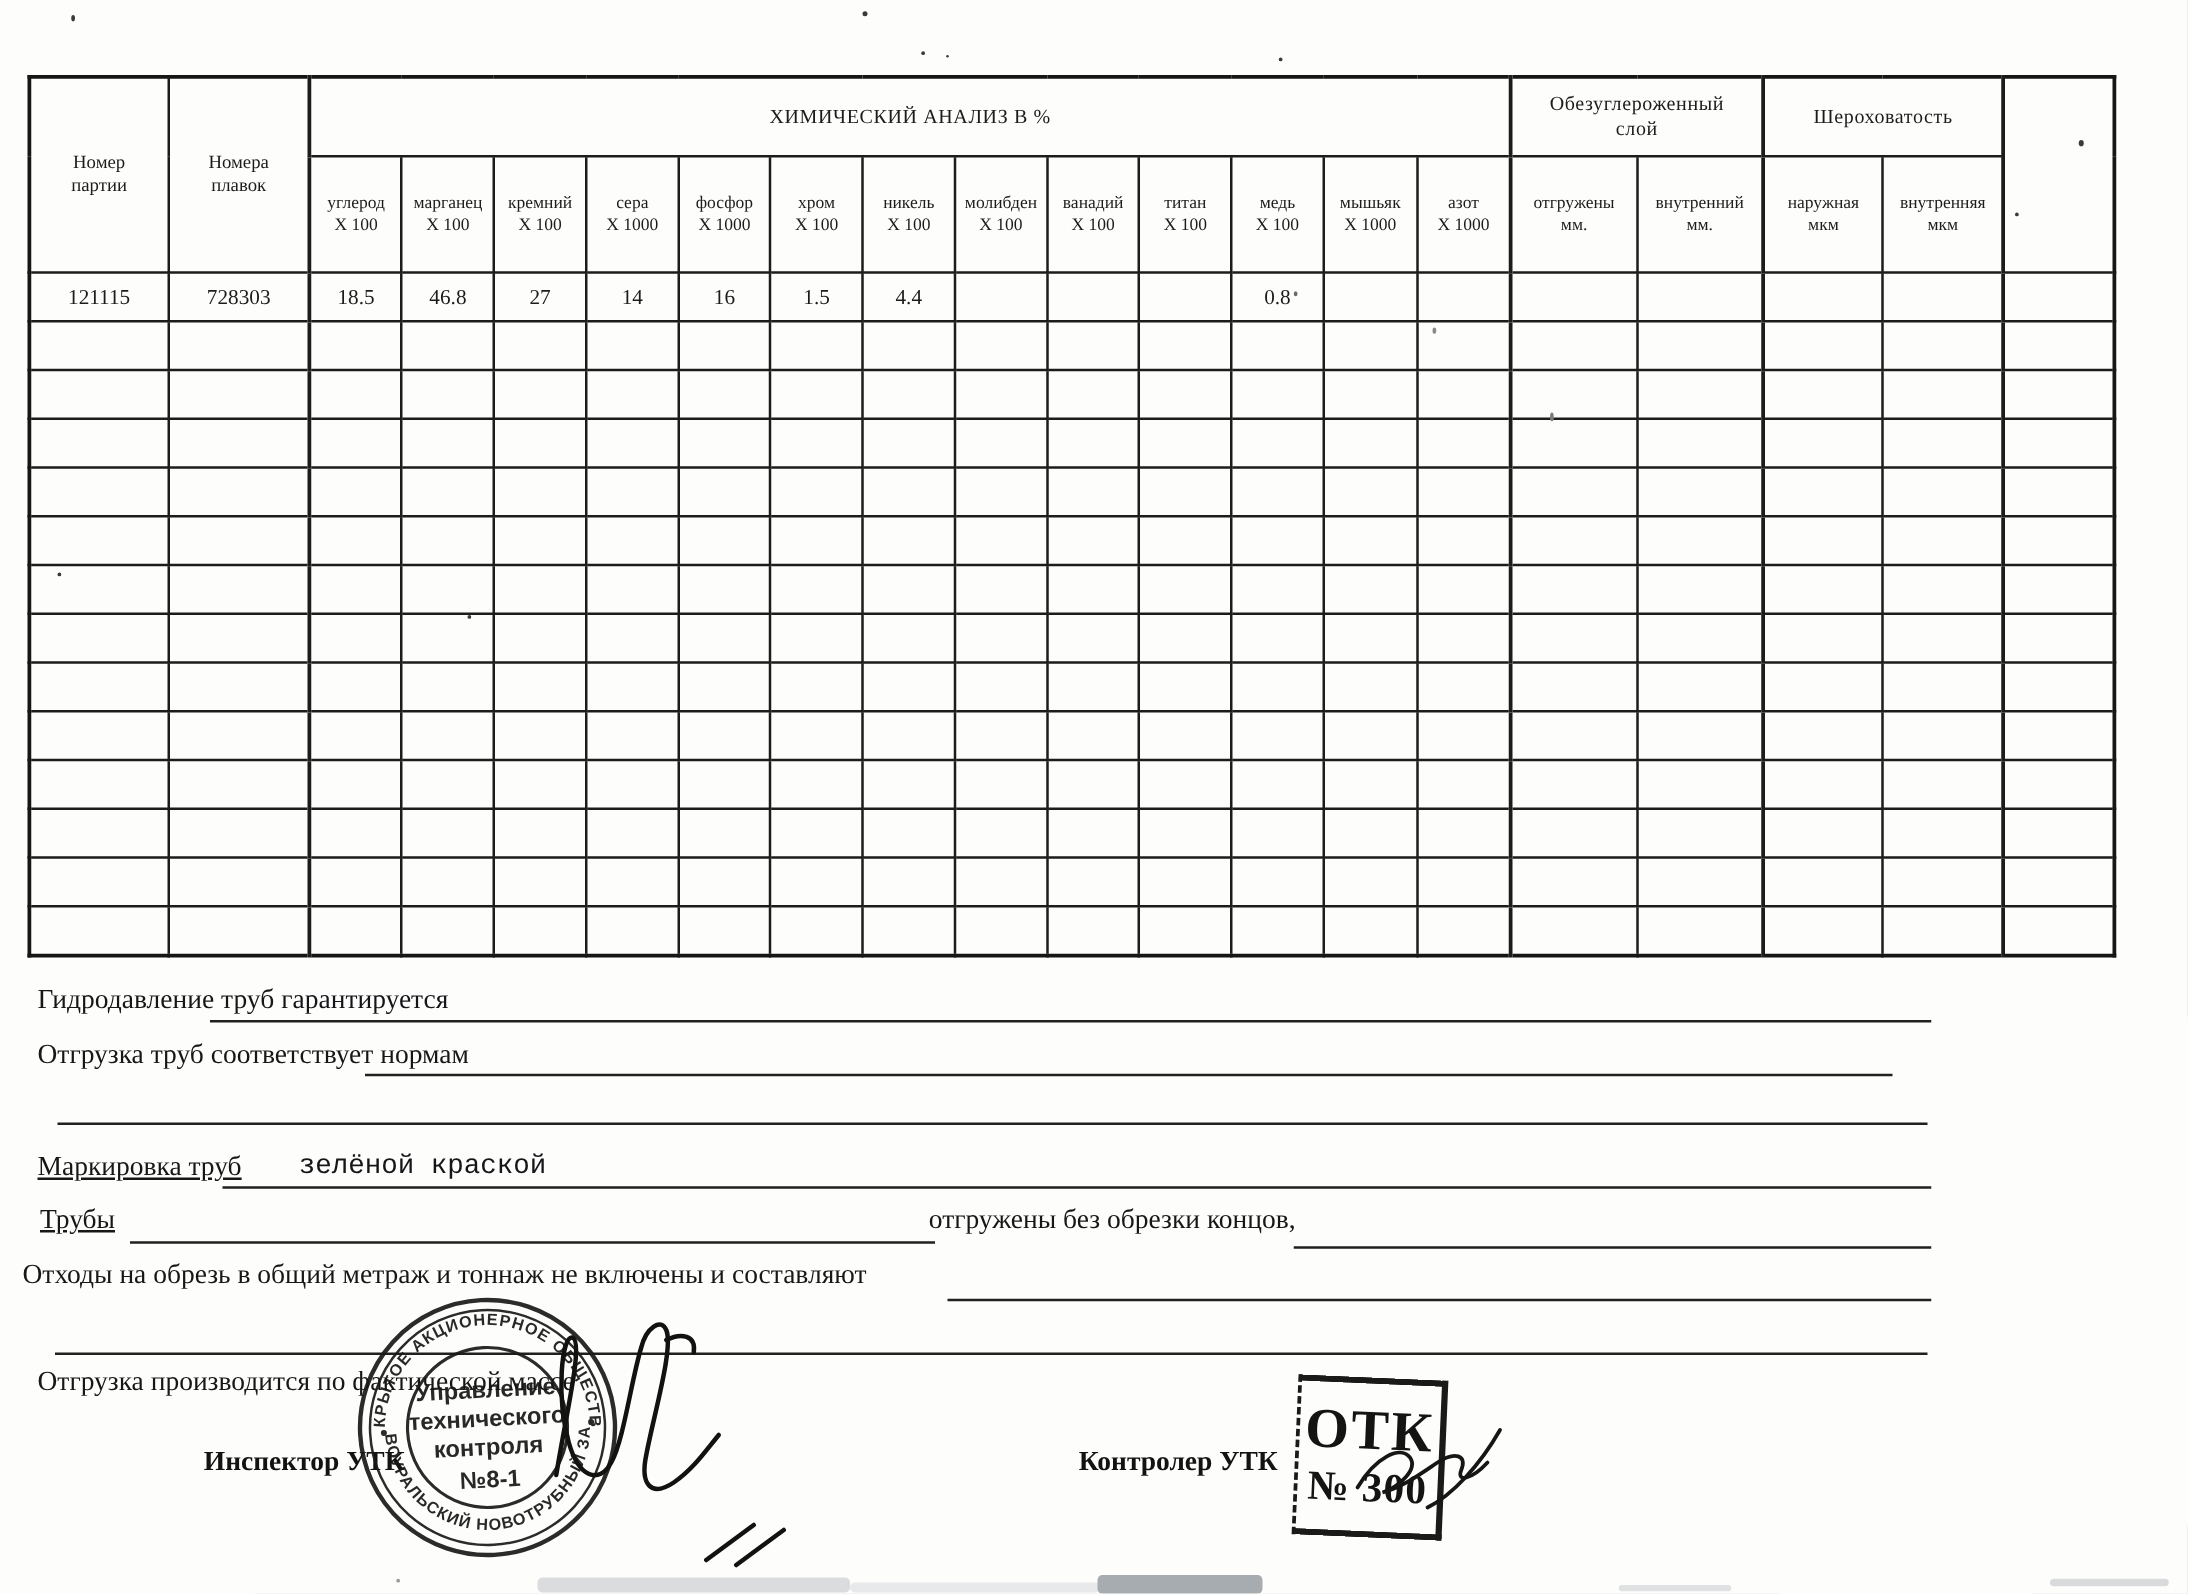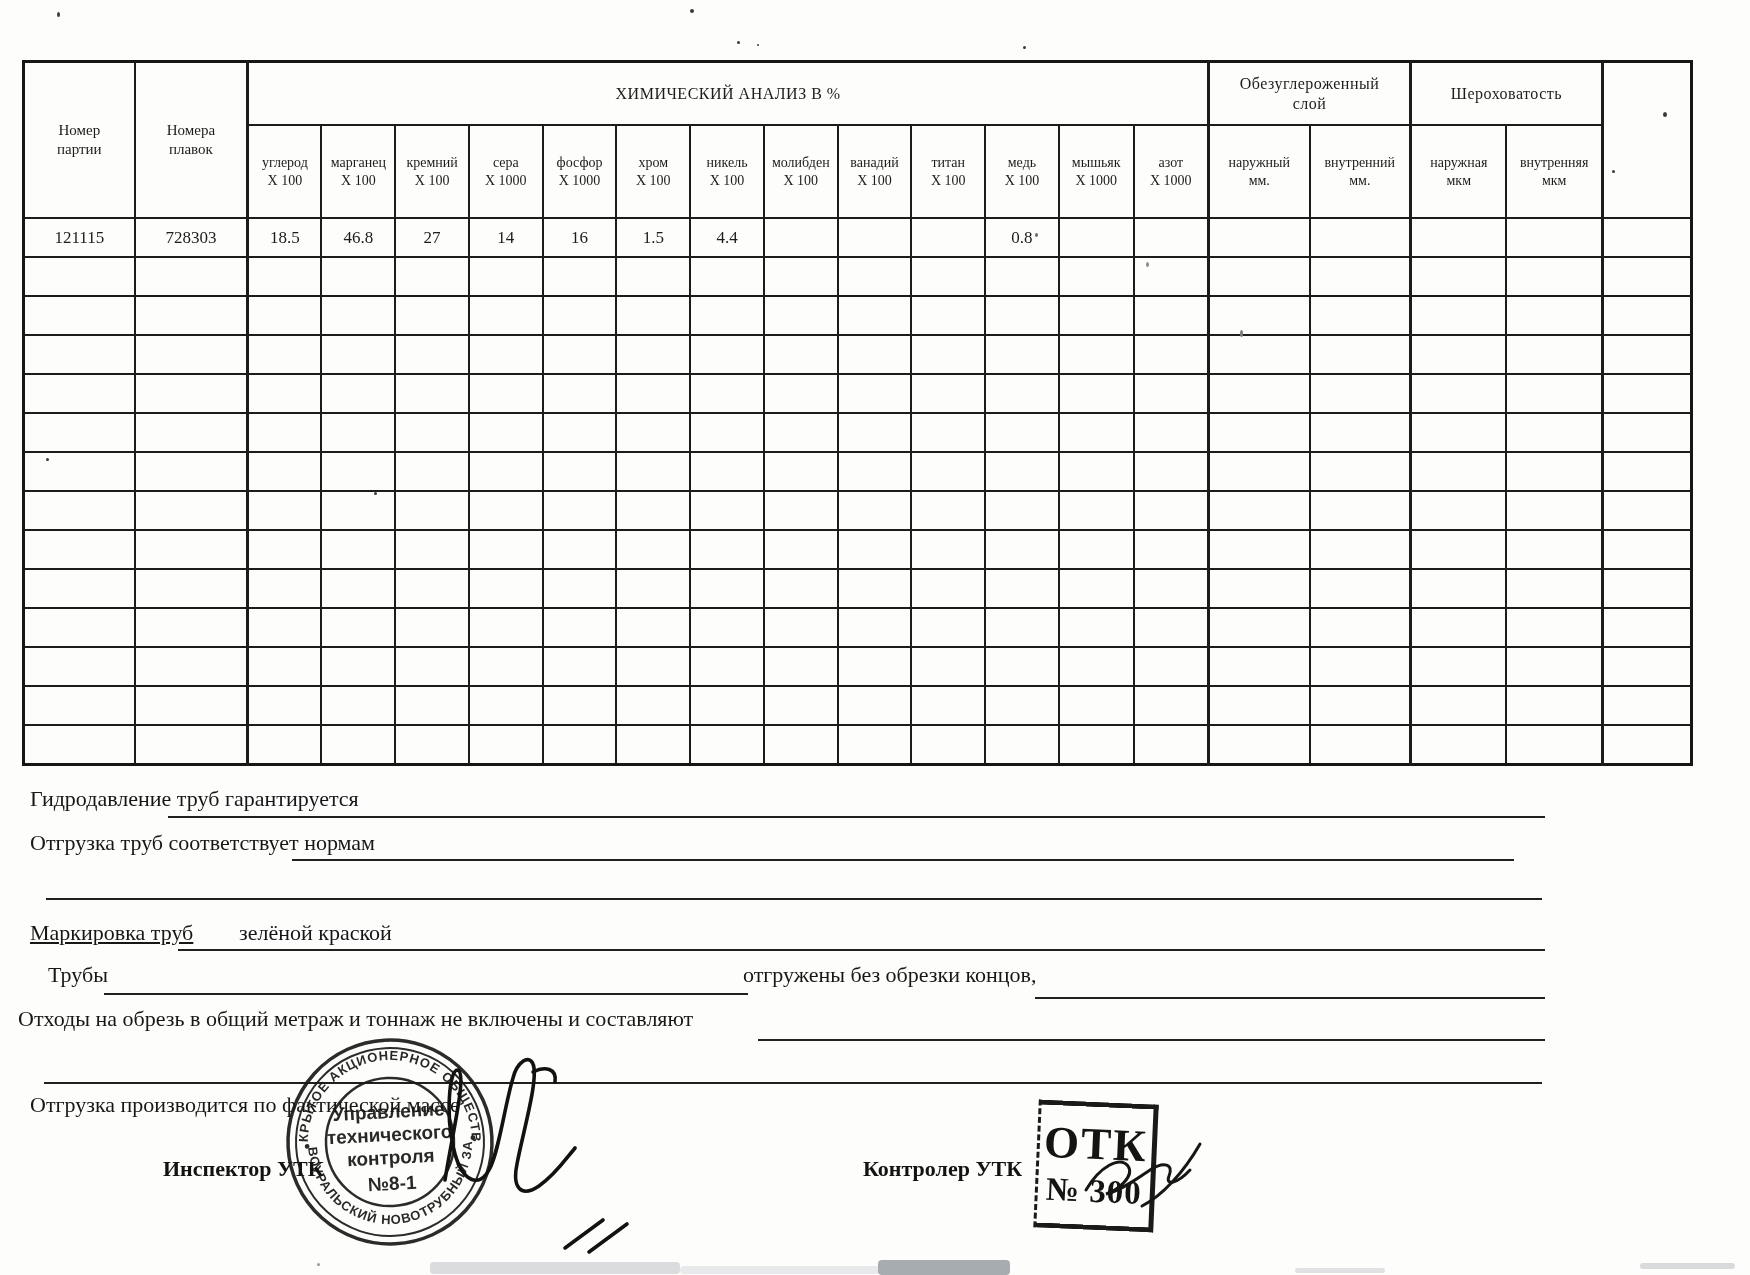--- a/index.html
+++ b/index.html
@@ -120,21 +120,21 @@
           <th class="sub">ванадий
 Х 100</th>
           <th class="sub">титан
 Х 100</th>
           <th class="sub">медь
 Х 100</th>
           <th class="sub">мышьяк
 Х 1000</th>
           <th class="sub">азот
 Х 1000</th>
-          <th class="sub bl-thick">наружный
+          <th class="sub bl-thick">отгружены
 мм.</th>
           <th class="sub">внутренний
 мм.</th>
           <th class="sub bl-thick">наружная
 мкм</th>
           <th class="sub">внутренняя
 мкм</th>
         </tr>
       </thead>
       <tbody>
@@ -453,24 +453,24 @@
   <div class="lbl" style="left:30px; top:786px;">Гидродавление труб</div>
   <div class="val" style="left:182px; top:786px;">гарантируется</div>
   <div class="rule" style="left:168px; top:816px; width:1377px;"></div>
 
   <div class="lbl" style="left:30px; top:830px;">Отгрузка труб соответствует нормам</div>
   <div class="rule" style="left:292px; top:859px; width:1222px;"></div>
 
   <div class="rule" style="left:46px; top:898px; width:1496px;"></div>
 
   <div class="lbl" style="left:30px; top:920px;text-decoration:underline;">Маркировка труб</div>
-  <div class="val" style="left:196px; top:920px;">зелёной краской</div>
+  <div class="val" style="left:196px; top:920px;font-family:Liberation Mono, monospace;">зелёной краской</div>
   <div class="rule" style="left:178px; top:949px; width:1367px;"></div>
 
-  <div class="lbl" style="left:48px; top:962px;">Трубы</div>
+  <div class="lbl" style="left:32px; top:962px;text-decoration:underline;">Трубы</div>
   <div class="rule" style="left:104px; top:993px; width:644px;"></div>
   <div class="lbl" style="left:743px; top:962px;">отгружены без обрезки концов,</div>
   <div class="rule" style="left:1035px; top:997px; width:510px;"></div>
 
   <div class="lbl" style="left:18px; top:1006px;text-align:right;">Отходы на обрезь в общий метраж и тоннаж не включены и составляют</div>
   <div class="rule" style="left:758px; top:1039px; width:787px;"></div>
 
   <div class="rule" style="left:44px; top:1082px; width:1498px;"></div>
 
   <div class="lbl" style="left:30px; top:1092px;">Отгрузка производится по фактической массе</div>

